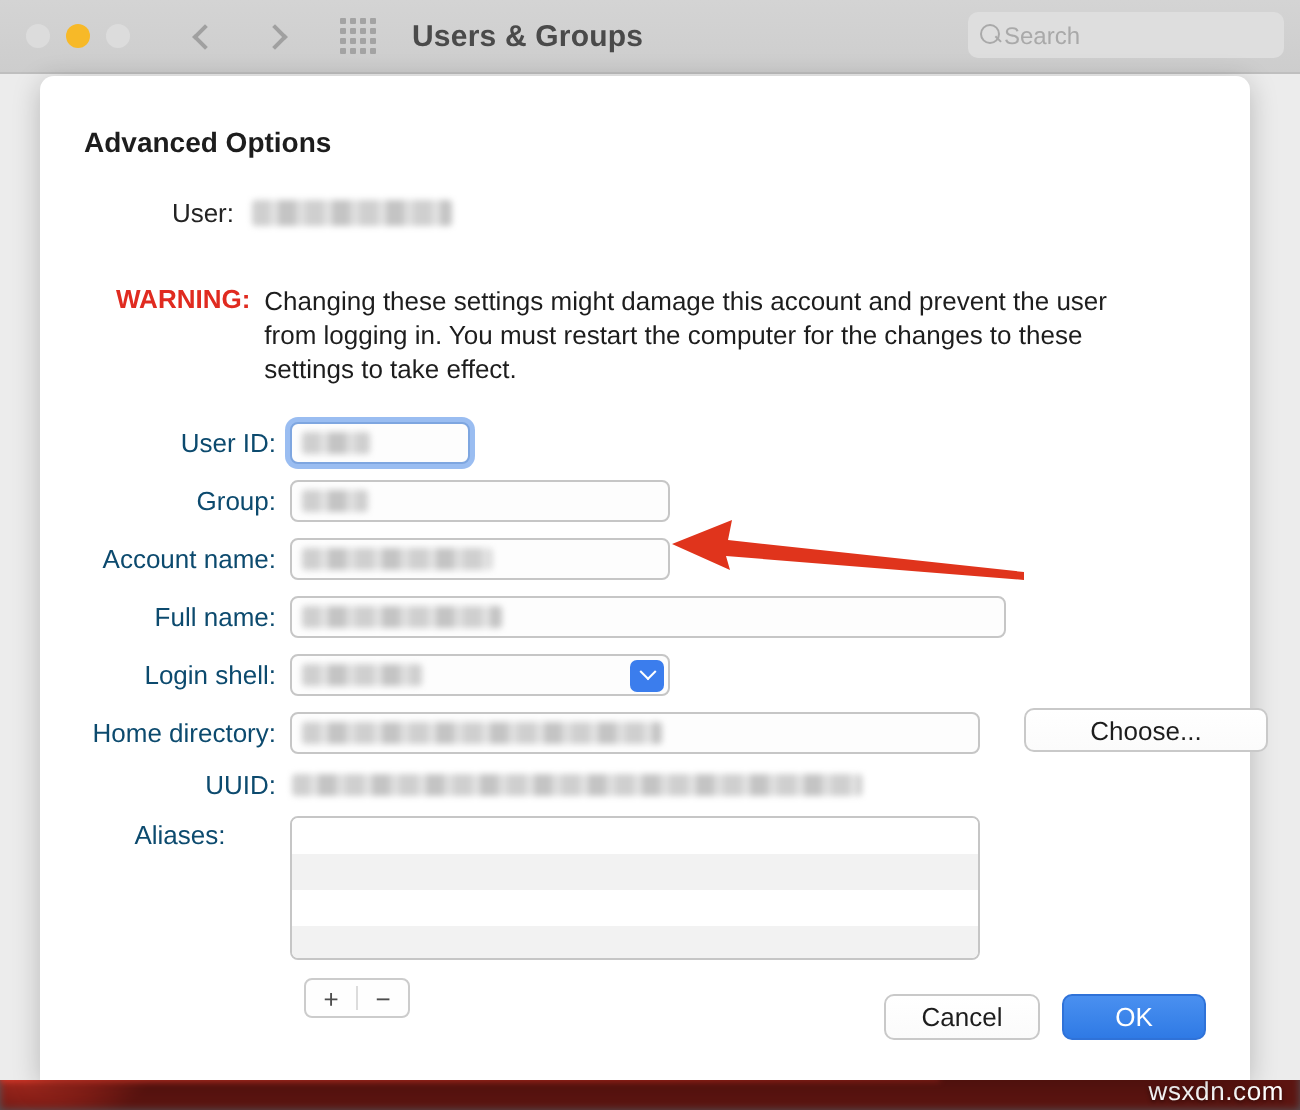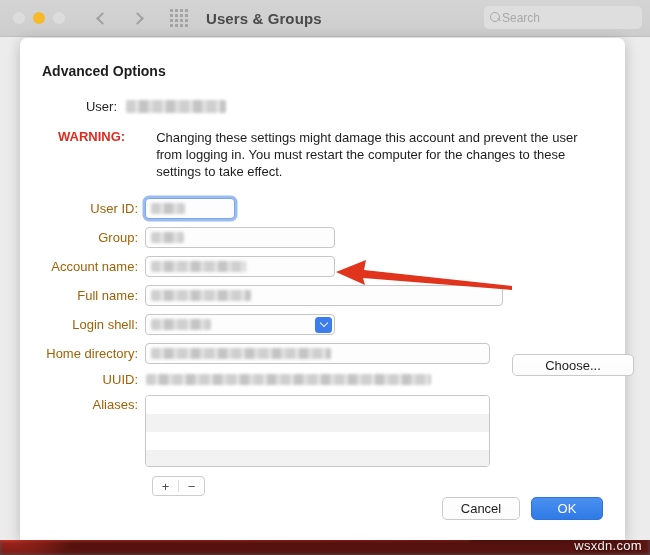--- a/index.html
+++ b/index.html
@@ -191,23 +191,22 @@
   }
   #user-value {
     height: 13px;
     width: 100px;
     margin-left: 9px;
   }
 
   
   #warning-row {
     display: flex;
-    margin-top: 15px;
+    margin-top: 28px;
     padding-left: 16px;
-    gap: 24px;
   }
   #warning-label {
     font-size: 13px;
     font-weight: bold;
     color: #e02b20;
     flex: none;
     margin-right: 7px;
   }
   #warning-text {
     font-size: 13px;
@@ -222,21 +221,21 @@
   }
   .field-row {
     display: flex;
     align-items: center;
     margin-bottom: 8px;
   }
   .field-label {
     width: 103px;
     text-align: right;
     font-size: 13px;
-    color: #a16207;
+    color: #0c4a6e;
     flex: none;
     padding-right: 7px;
   }
   .text-input {
     height: 21px;
     border: 1px solid #c6c6c6;
     border-radius: 4px;
     background: #fdfdfd;
     display: flex;
     align-items: center;
@@ -294,21 +293,21 @@
 
   #uuid-row { display: flex; align-items: center; margin-bottom: 8px; }
   #uuid-value {
     height: 11px;
     width: 285px;
     margin-left: 1px;
   }
 
   
   #aliases-row { display: flex; margin-bottom: 0; }
-  #aliases-label { padding-top: 2px; }
+  #aliases-label { padding-top: 2px; text-align: center; }
   #aliases-box {
     width: 345px;
     height: 72px;
     border: 1px solid #c6c6c6;
     border-radius: 4px;
     background: #fff;
     overflow: hidden;
   }
   .alias-stripe { height: 18px; }
   .alias-stripe.odd { background: #f2f2f2; }

